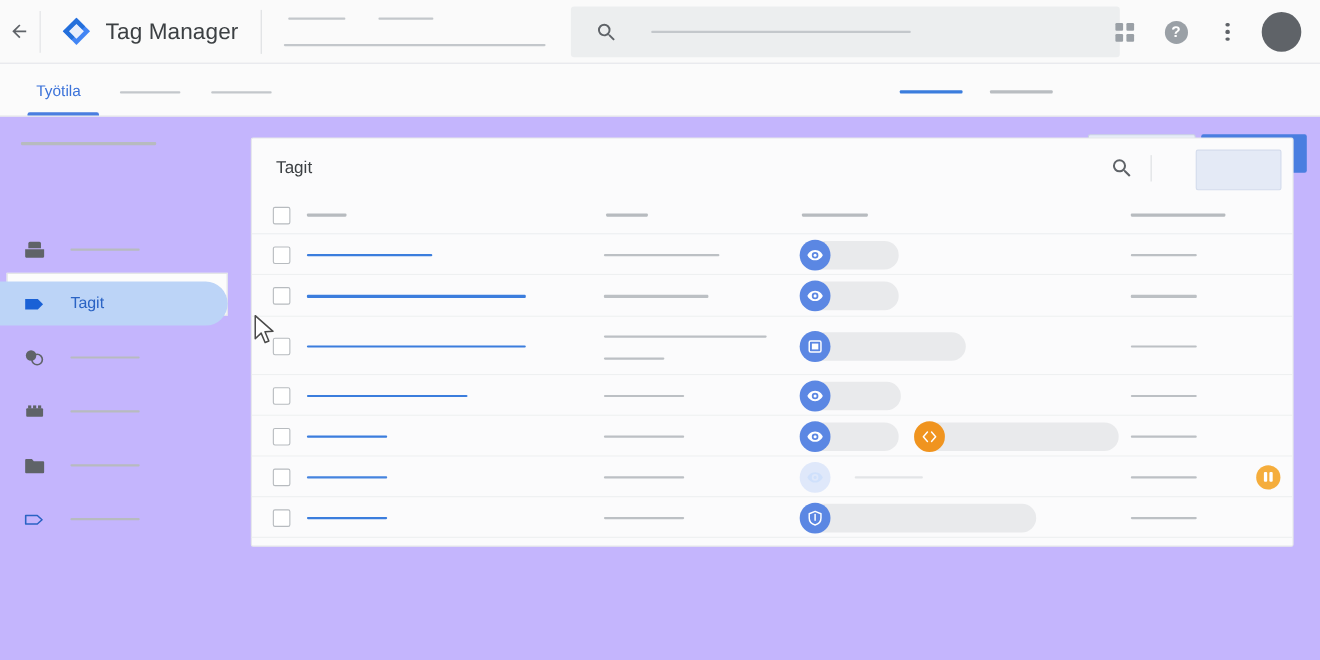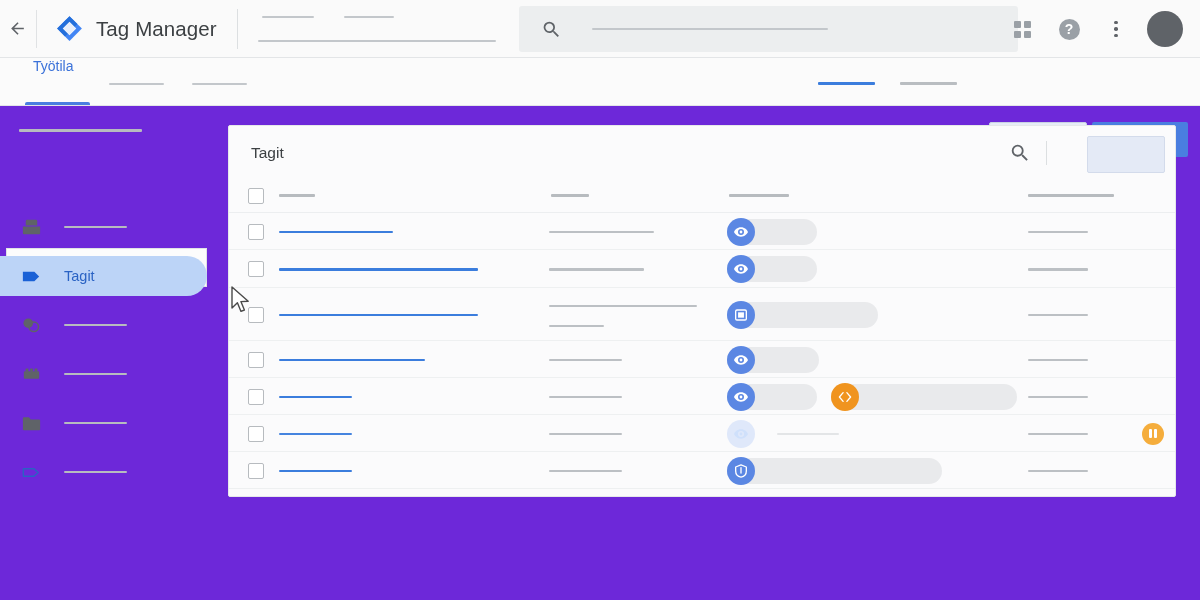--- a/index.html
+++ b/index.html
@@ -2,21 +2,21 @@
 <html><head>
 <meta charset="utf-8">
 <style>
   * { box-sizing: border-box; margin: 0; padding: 0; }
   html, body {
     width: 1200px; height: 600px;
     background: #eceff1;
     font-family: "Liberation Sans", sans-serif;
     overflow: hidden;
   }
-  .app { position: relative; width: 1200px; height: 600px; background: #6d28d9; }
+  .app { position: relative; width: 1200px; height: 600px; background: #c4b5fd; }
 
   
   .topbar {
     position: absolute; left: 0; top: 0; width: 1200px; height: 58px;
     background: #fafafa; border-bottom: 1px solid #e3e5e7;
     display: flex; align-items: center;
   }
   .back-btn {
     width: 34px; height: 58px; display: flex; align-items: center; justify-content: center;
     color: #5f6368; font-size: 17px; cursor: pointer;
@@ -47,21 +47,21 @@
   .help-ico { width: 21px; height: 21px; border-radius: 50%; background: #9aa0a6; color: #fff; font-size: 14px; display: flex; align-items: center; justify-content: center; font-weight: bold; }
   .dots-ico { display: flex; flex-direction: column; gap: 3px; align-items: center; }
   .dots-ico i { width: 3.5px; height: 3.5px; border-radius: 50%; background: #5f6368; display: block; }
   .avatar { width: 36px; height: 36px; border-radius: 50%; background: #5f6368; margin-left: 3px; margin-right: 5px; }
 
   
   .tabbar {
     position: absolute; left: 0; top: 58px; width: 1200px; height: 48px;
     background: #fbfbfb; border-bottom: 1px solid #e3e5e7;
   }
-  .tab { position: absolute; top: 0; height: 48px; display: flex; align-items: flex-start; cursor: pointer; }
+  .tab { position: absolute; top: 0; height: 48px; display: flex; align-items: center; cursor: pointer; }
   .tab-active { left: 33px; color: #3b72d9; font-size: 14px; }
   .tab-underline { position: absolute; left: 25px; top: 44px; width: 65px; height: 3px; background: #4a7ee0; border-radius: 2px 2px 0 0; }
   .tab-l2 { position: absolute; left: 109px; top: 25px; width: 55px; }
   .tab-l3 { position: absolute; left: 192px; top: 25px; width: 55px; }
 
   .tb-link1 { position: absolute; left: 818px; top: 24px; width: 57px; height: 2.6px; background: #3b7ddd; border-radius: 1px; }
   .tb-link2 { position: absolute; left: 900px; top: 24px; width: 57px; height: 2.6px; background: #b9bdc1; border-radius: 1px; }
   .btn-outline {
     position: absolute; left: 989px; top: 64px; width: 98px; height: 35px;
     background: #e6ecf7; border: 1px solid #c9d2e3; border-radius: 2px;

